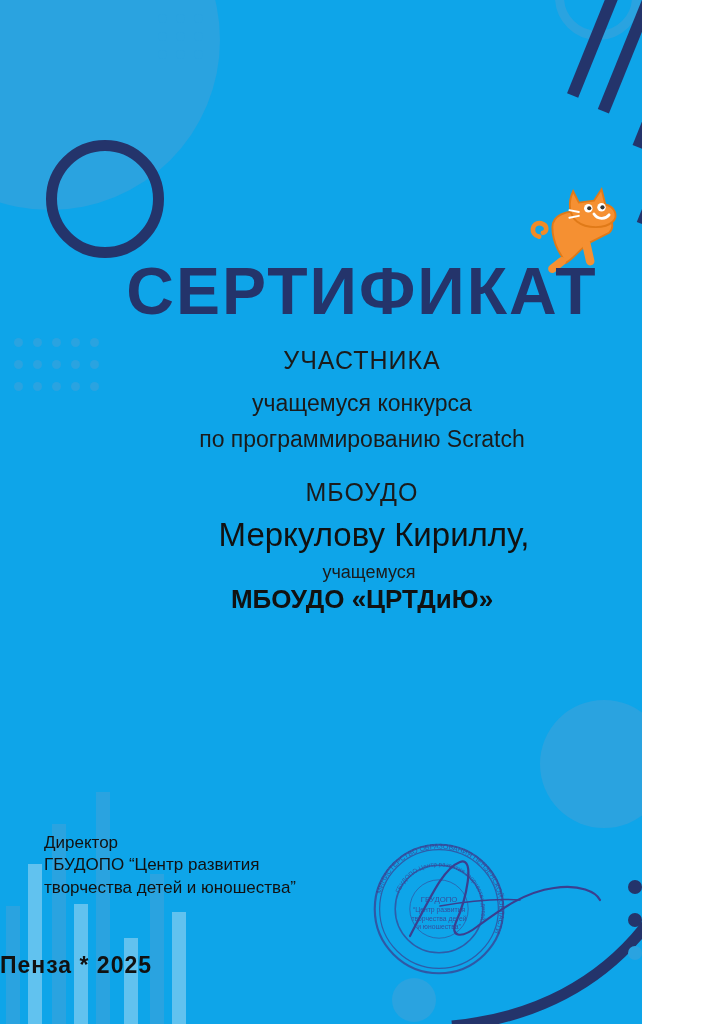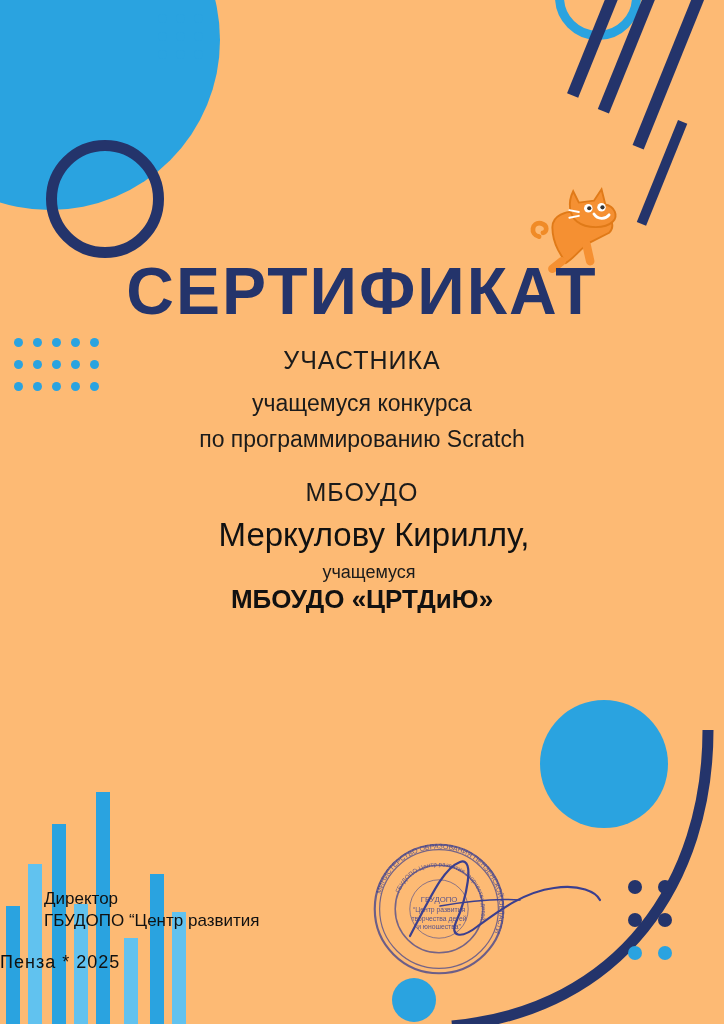--- a/index.html
+++ b/index.html
@@ -9,24 +9,24 @@
   body {
     width: 724px;
     height: 1024px;
     background: #ffffff;
     font-family: "Liberation Sans", sans-serif;
     overflow: hidden;
     position: relative;
   }
   .page {
     position: relative;
-    width: 724px;
+    width: 642px;
     height: 1024px;
     overflow: hidden;
-    background: #fdba74;
+    background: #0ea5e9;
   }
 
   
   .deco { position: absolute; }
 
   
   .blob-tl {
     left: -120px;
     top: -130px;
     width: 340px;
@@ -146,38 +146,38 @@
   }
   .org {
     position: absolute;
     top: 584px; left: 0; width: 724px;
     font-size: 26px; font-weight: bold; color: #111111;
   }
 
   .signer-block {
     position: absolute;
     left: 44px;
-    top: 888px;
+    top: 832px;
     text-align: left;
     font-size: 17px;
     color: #111111;
     line-height: 1.32;
   }
   .signer-name {
     position: absolute;
     right: 36px;
     top: 890px;
     font-size: 21px;
     color: #111111;
   }
   .place-year {
     position: absolute;
     left: 0; top: 952px; width: 724px;
-    font-size: 18px;
-    font-weight: normal;
+    font-size: 23px;
+    font-weight: bold;
     color: #111111;
     letter-spacing: 1px;
   }
 
   
   .stamp {
     position: absolute;
     left: 366px;
     top: 836px;
     width: 146px;
@@ -300,20 +300,21 @@
     <div class="subtitle3">по программированию Scratch</div>
     <div class="issued">МБОУДО</div>
     <div class="recipient">Меркулову Кириллу,</div>
     <div class="role">учащемуся</div>
     <div class="org">МБОУДО «ЦРТДиЮ»</div>
   </div>
 
   <div class="signer-block">
     <div>Директор</div>
     <div>ГБУДОПО “Центр развития</div>
+    <div>творчества детей и юношества”</div>
   </div>
 
   <div class="place-year">Пенза * 2025</div>
 
   <svg class="stamp" viewBox="0 0 150 150">
     <defs>
       <path id="outerArc" d="M75,75 m-62,0 a62,62 0 1,1 124,0 a62,62 0 1,1 -124,0"></path>
       <path id="innerArc" d="M75,75 m-44,0 a44,44 0 1,1 88,0 a44,44 0 1,1 -88,0"></path>
     </defs>
     <circle cx="75" cy="75" r="66" fill="none" stroke="#3b3f8f" stroke-width="2.2" opacity="0.75"></circle>

